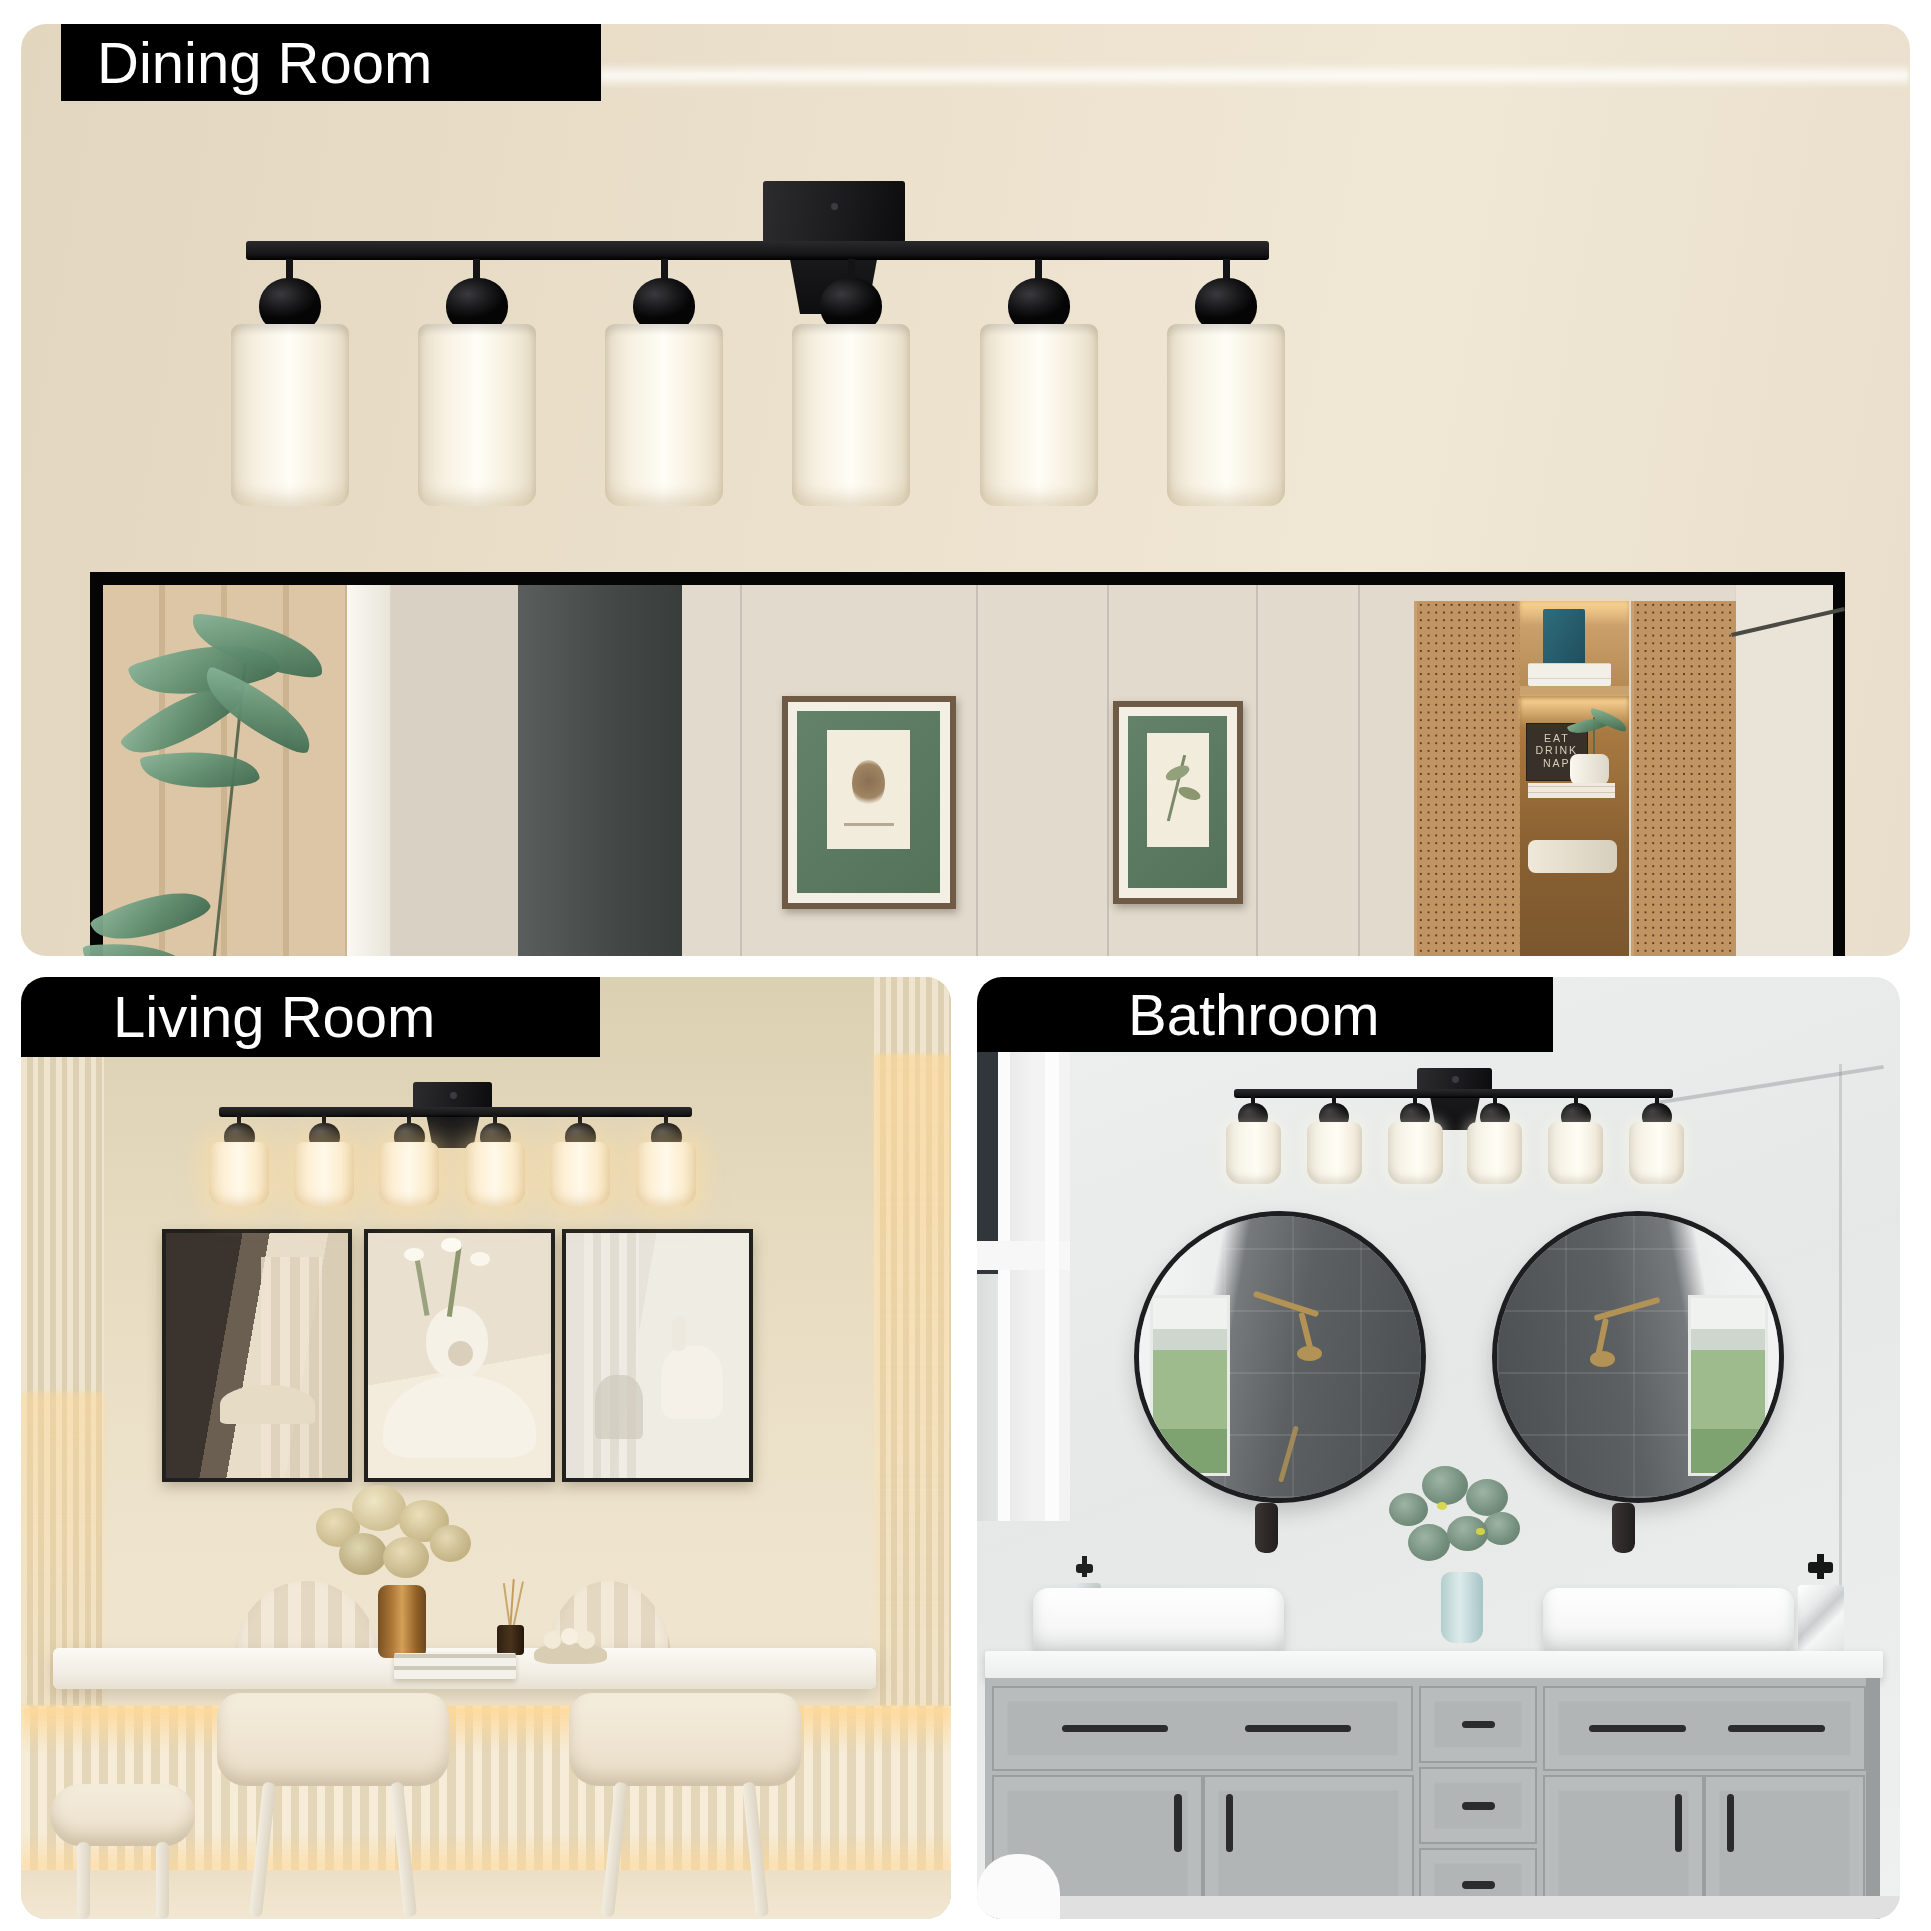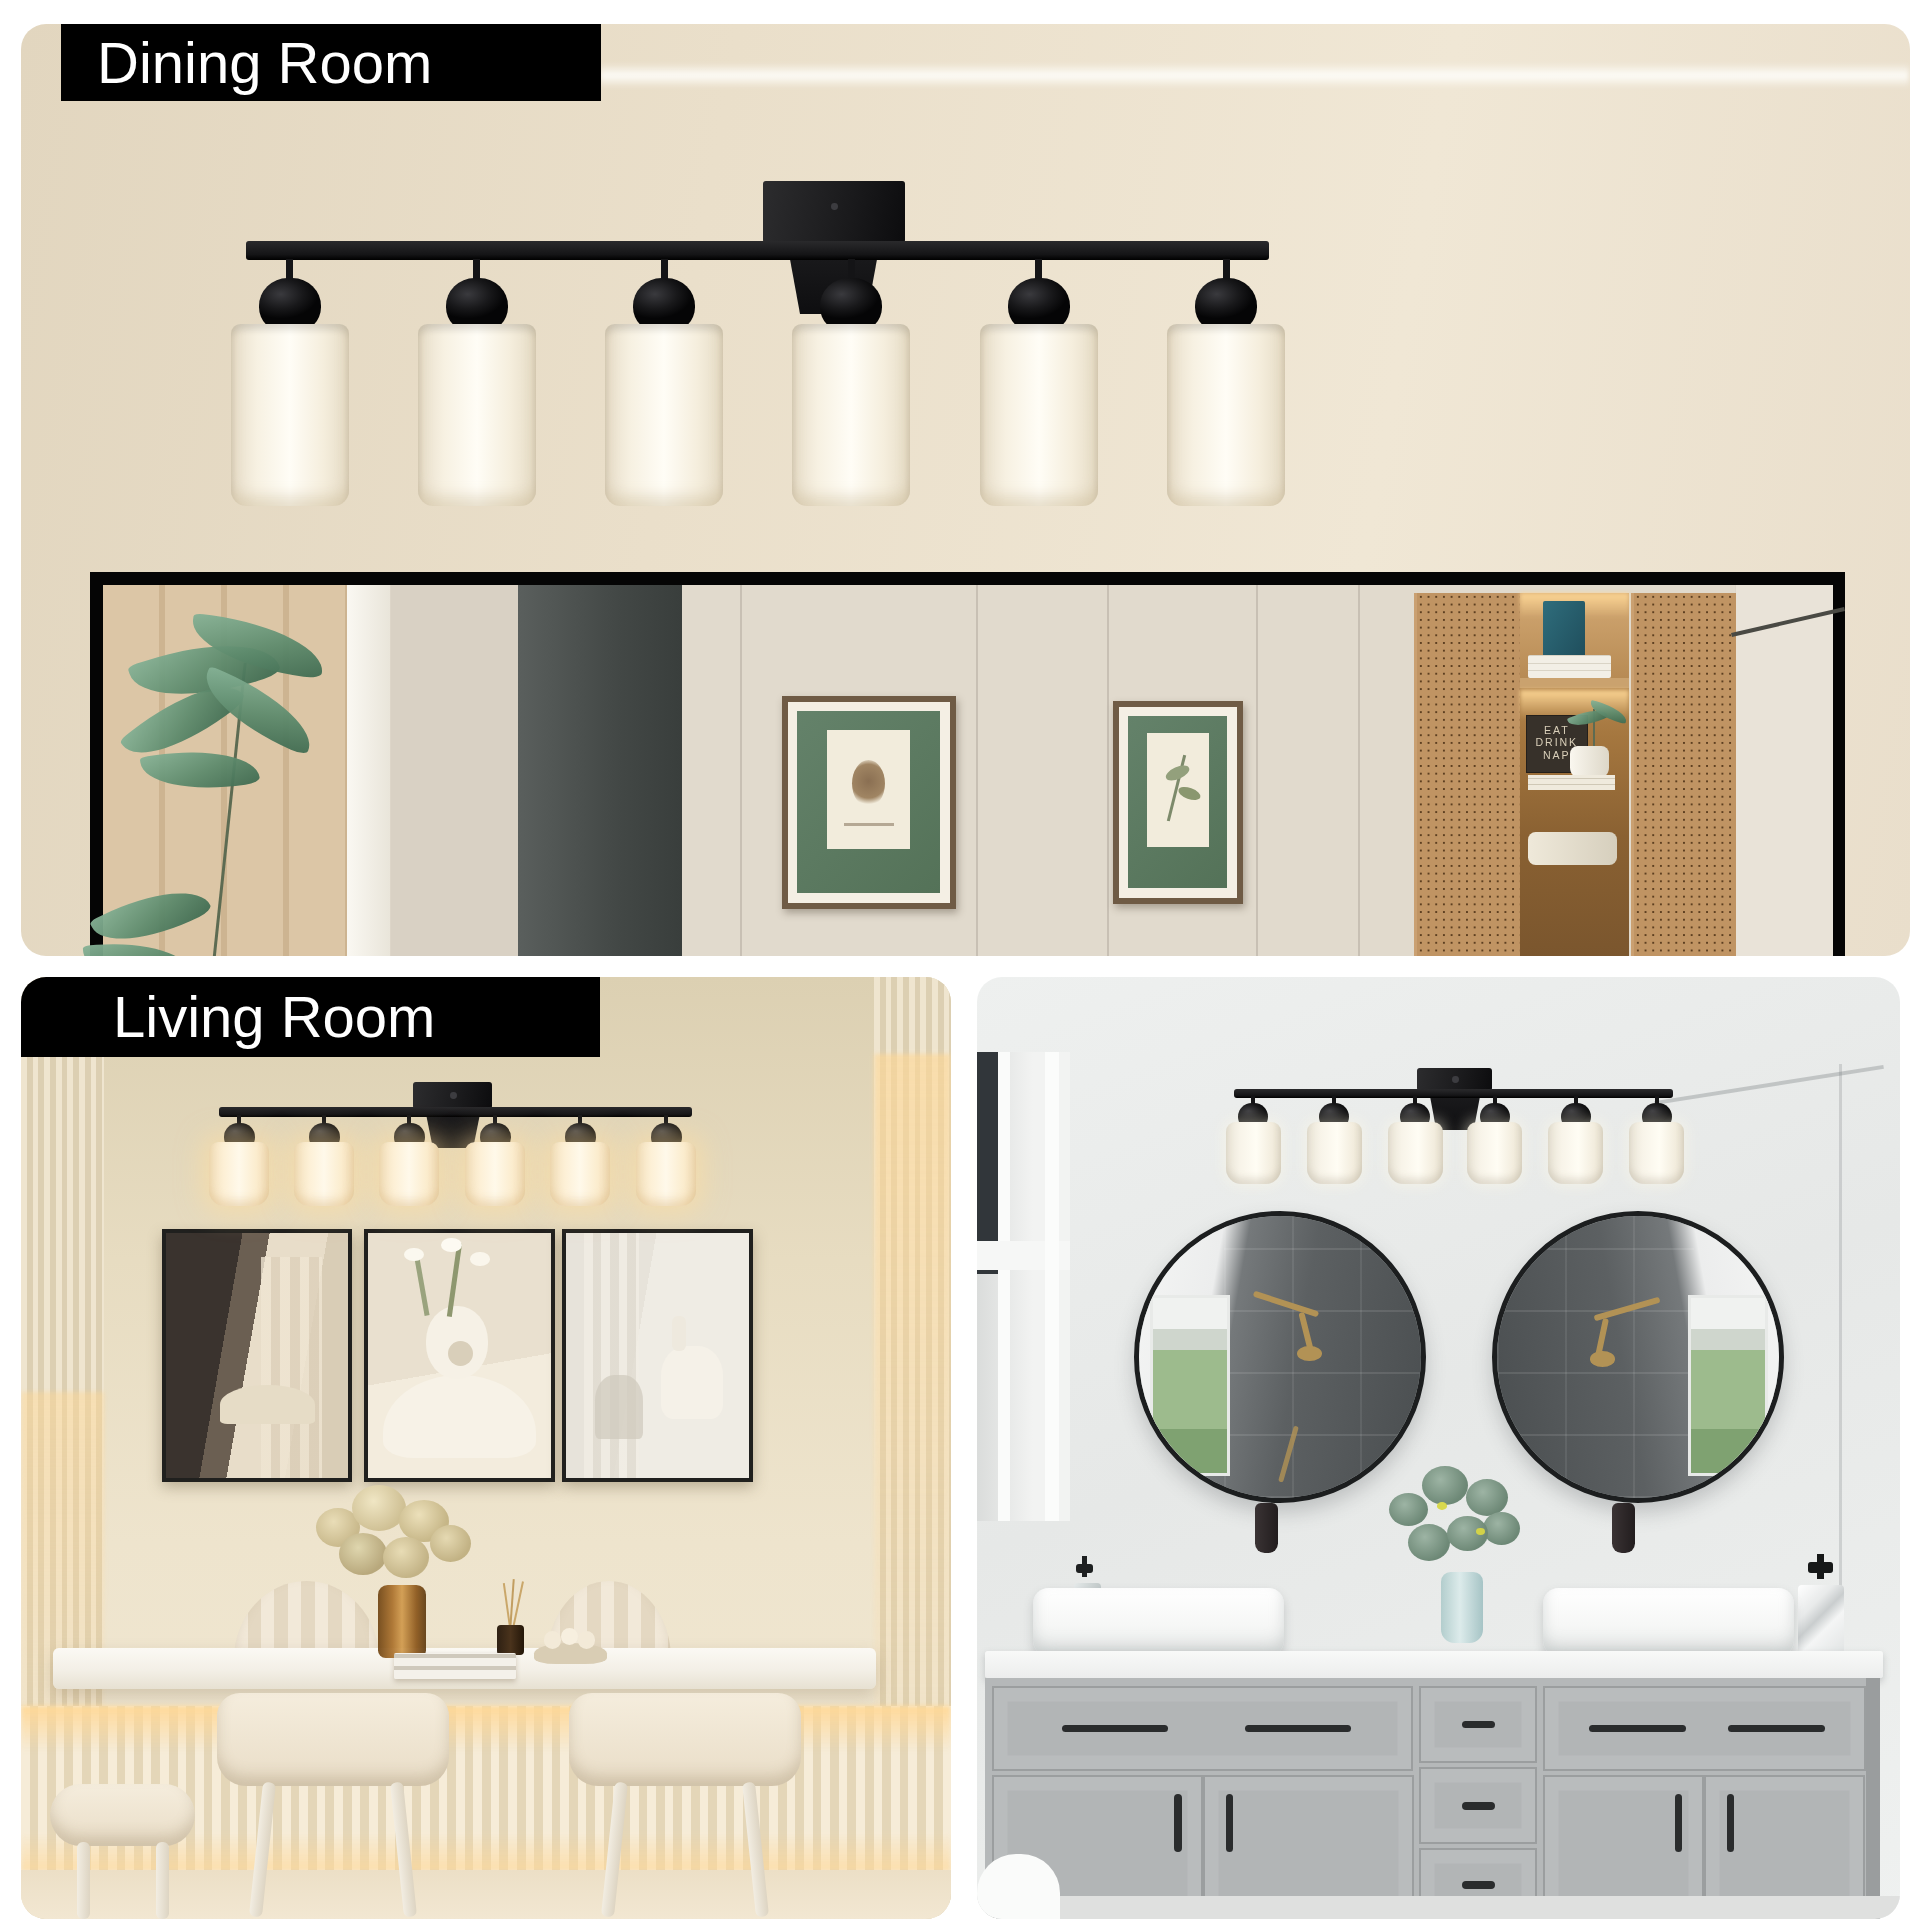--- a/index.html
+++ b/index.html
@@ -174,21 +174,21 @@
       <div class="print" style="left:1010px;top:116px;width:118px;height:191px;">
         <div class="matw"></div>
           <div class="matg"></div>
         <div class="art">
           <div class="abs" style="left:45%;top:18%;width:2.9px;height:60%;background:#7d8a6b;transform:rotate(14deg);"></div>
           <div class="abs" style="left:30%;top:30%;width:25px;height:11.6px;border-radius:50%;background:#93a07c;transform:rotate(-24deg);"></div>
           <div class="abs" style="left:50%;top:48%;width:23px;height:10.6px;border-radius:50%;background:#8a976f;transform:rotate(20deg);"></div>
         </div>
       </div>
 
-      <div class="abs" style="left:1311px;top:8px;width:260px;height:406px;">
+      <div class="abs" style="left:1311px;top:16px;width:260px;height:406px;">
         <div class="cane" style="left:0;top:0;width:104px;height:406px;"></div>
         <div class="nichebg" style="left:106px;top:0;width:109px;height:406px;">
           <div class="glowband" style="left:0;top:0;width:100%;height:25px;"></div>
           <div class="abs" style="left:23px;top:7.7px;width:42px;height:56px;background:linear-gradient(120deg,#2f6d7c,#1f4e5c);border-radius:1.9px;"></div>
           <div class="abs" style="left:7.7px;top:62px;width:83px;height:23px;background:repeating-linear-gradient(0deg,#f2efe6 0 6.8px,#d9d4c6 6.8px 7.7px);border-radius:1.9px;"></div>
           <div class="abs" style="left:0;top:85px;width:109px;height:9.7px;background:#caa26e;"></div>
           <div class="glowband" style="left:0;top:97px;width:100%;height:29px;"></div>
           <div class="abs" style="left:5.8px;top:122px;width:60px;height:56px;background:#37312a;border:1.9px solid #241f1a;">
             <div class="sign-text">
               <div>EAT</div>
@@ -455,15 +455,18 @@
       </div>
       <div class="cab-panel" style="left:719px;top:97px;width:157px;height:145px;">
         <div class="handle-v" style="left:21px;top:17.4px;height:58px;"></div>
       </div>
       <div class="abs" style="left:881px;top:0;width:14.5px;height:241px;background:#9a9d9e;"></div>
     </div>
 
     <div class="abs" style="left:0;top:919px;width:923px;height:23px;background:#dfe0df;"></div>
     <div class="abs" style="left:0;top:877px;width:83px;height:66px;background:#fafbfa;border-radius:39px 39px 0 0;"></div>
 
+    <div class="room-label" style="left:0;top:0;width:576px;height:75px;line-height:75px;padding-left:151px;box-sizing:border-box;">
+      <span>Bathroom</span>
+    </div>
   </section>
 </div>
 
 
 </body></html>

